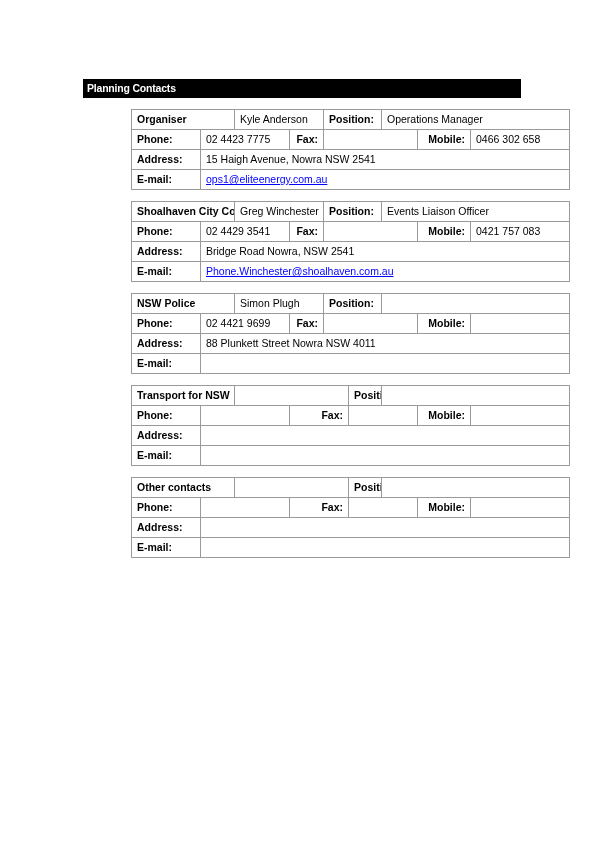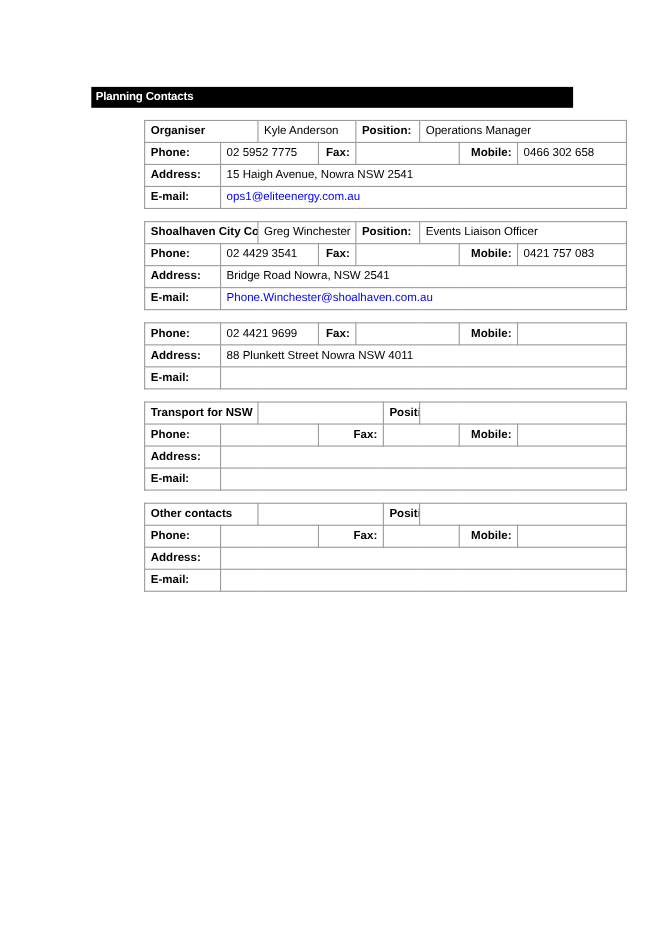--- a/index.html
+++ b/index.html
@@ -70,20 +70,21 @@
   td.val {
     background: #ffffff;
     font-weight: normal;
   }
   td.tall {
     height: 26px;
     white-space: normal;
   }
   .lnk {
     color: #0000ff;
+    text-decoration: underline;
   }
 
   
   .footer {
     position: absolute;
     left: 83px;
     top: 798px;
     width: 438px;
     font-size: 7.5px;
     line-height: 11px;
@@ -126,21 +127,21 @@
       </colgroup>
       <tbody>
           <tr>
         <td class="lbl" colspan="2">Organiser</td>
         <td class="val" colspan="2">Kyle Anderson</td>
         <td class="lbl">Position:</td>
         <td class="val" colspan="3">Operations Manager</td>
       </tr>
       <tr>
         <td class="lbl">Phone:</td>
-        <td class="val" colspan="2">02 5952 7775</td>
+        <td class="val" colspan="2">02 4423 7775</td>
         <td class="lbl" style="text-align:right">Fax:</td>
         <td class="val" colspan="2"></td>
         <td class="lbl" style="text-align:right">Mobile:</td>
         <td class="val">0466 302 658</td>
       </tr>
       <tr>
         <td class="lbl">Address:</td>
         <td class="val" colspan="7">15 Haigh Avenue, Nowra NSW 2541</td>
       </tr>
       <tr>
@@ -192,20 +193,26 @@
         <col style="width:69px">
           <col style="width:34px">
           <col style="width:55px">
         <col style="width:34px">
           <col style="width:58px">
           <col style="width:36px">
         <col style="width:53px">
           <col style="width:99px">
       </colgroup>
       <tbody>
+          <tr>
+        <td class="lbl" colspan="2">NSW Police</td>
+        <td class="val" colspan="2">Simon Plugh</td>
+        <td class="lbl">Position:</td>
+        <td class="val" colspan="3"></td>
+      </tr>
       <tr>
         <td class="lbl">Phone:</td>
         <td class="val" colspan="2">02 4421 9699</td>
         <td class="lbl" style="text-align:right">Fax:</td>
         <td class="val" colspan="2"></td>
         <td class="lbl" style="text-align:right">Mobile:</td>
         <td class="val"></td>
       </tr>
       <tr>
         <td class="lbl">Address:</td>

